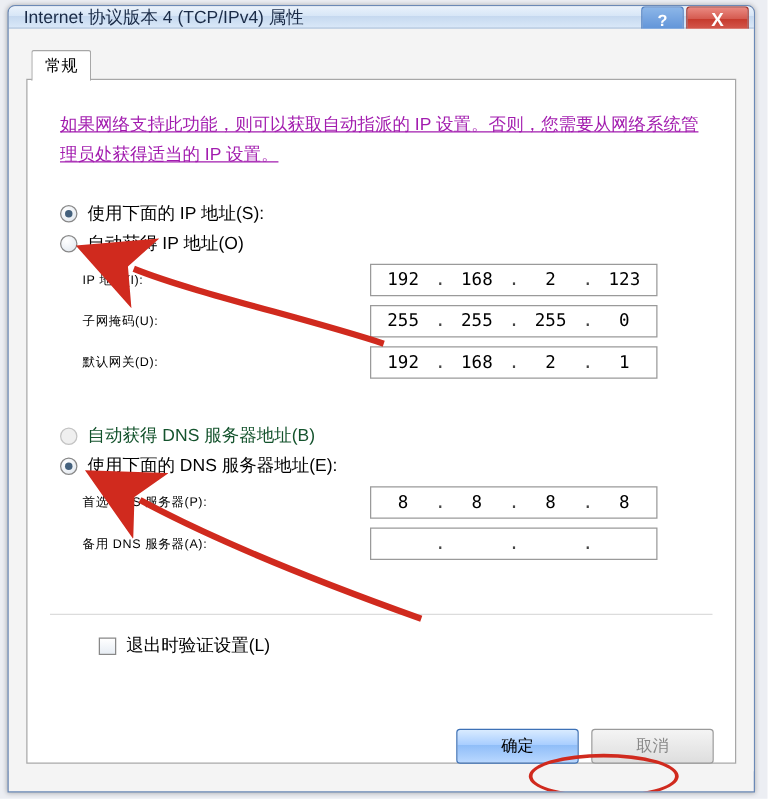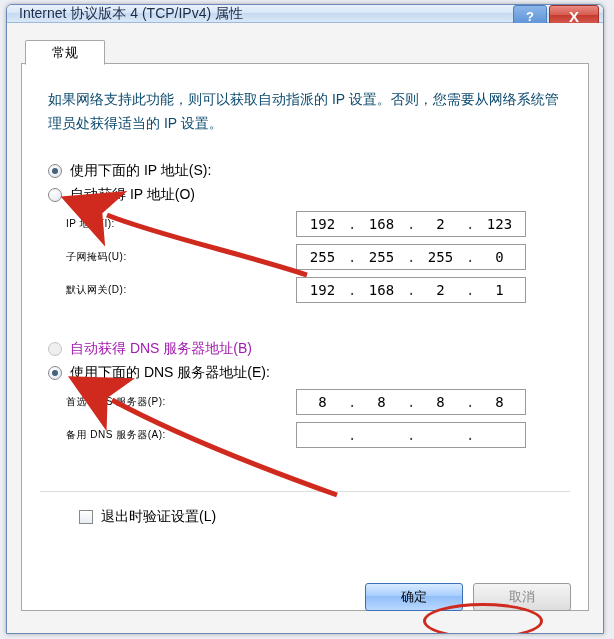--- a/index.html
+++ b/index.html
@@ -57,42 +57,43 @@
     height: calc(100% - 34px);
     background: #f4f4f4;
   }
   .tabstrip {
     position: relative;
     height: 26px;
   }
   .tab {
     position: absolute;
     left: 4px; top: 3px;
-    width: 80px; height: 25px;
+    width: 48px; height: 25px;
     background: #fff;
     border: 1px solid #a7a7a7;
     border-bottom: 1px solid #fff;
     border-radius: 2px 2px 0 0;
     display: flex; align-items: center; justify-content: center;
     font-size: 13px;
     z-index: 2;
   }
   .panel {
     position: relative;
     border: 1px solid #a7a7a7;
     background: #fff;
     width: 100%;
     height: 548px;
     padding: 24px 26px 10px 26px;
   }
   .desc {
-    color: #0c4a6e;
+    color: #a21caf;
     line-height: 1.7;
     font-size: 14px;
     margin-bottom: 26px;
+    text-decoration: underline;
   }
   .radio-row, .check-row {
     display: flex; align-items: center;
     margin: 6px 0;
     font-size: 14px;
   }
   .radio {
     width: 14px; height: 14px;
     border: 1px solid #888;
     border-radius: 50%;
@@ -100,21 +101,21 @@
     display: inline-flex; align-items: center; justify-content: center;
     flex-shrink: 0;
     background: radial-gradient(circle at 35% 30%, #fff, #dfe6ee);
   }
   .radio.checked::after {
     content: "";
     width: 6px; height: 6px;
     background: #44617d; border-radius: 50%;
   }
   .radio.disabled { border-color: #c3c3c3; background: #efefef; }
-  .disabled-text { color: #a21caf; }
+  .disabled-text { color: #14532d; }
   .field-row {
     display: flex; align-items: center;
     margin: 7px 0;
     padding-left: 18px;
   }
   .field-label { flex: 0 0 230px; font-size: 10px; letter-spacing: 0.5px; }
   .ipbox {
     flex: 0 0 230px;
     height: 26px;
     border: 1px solid #9a9a9a;

